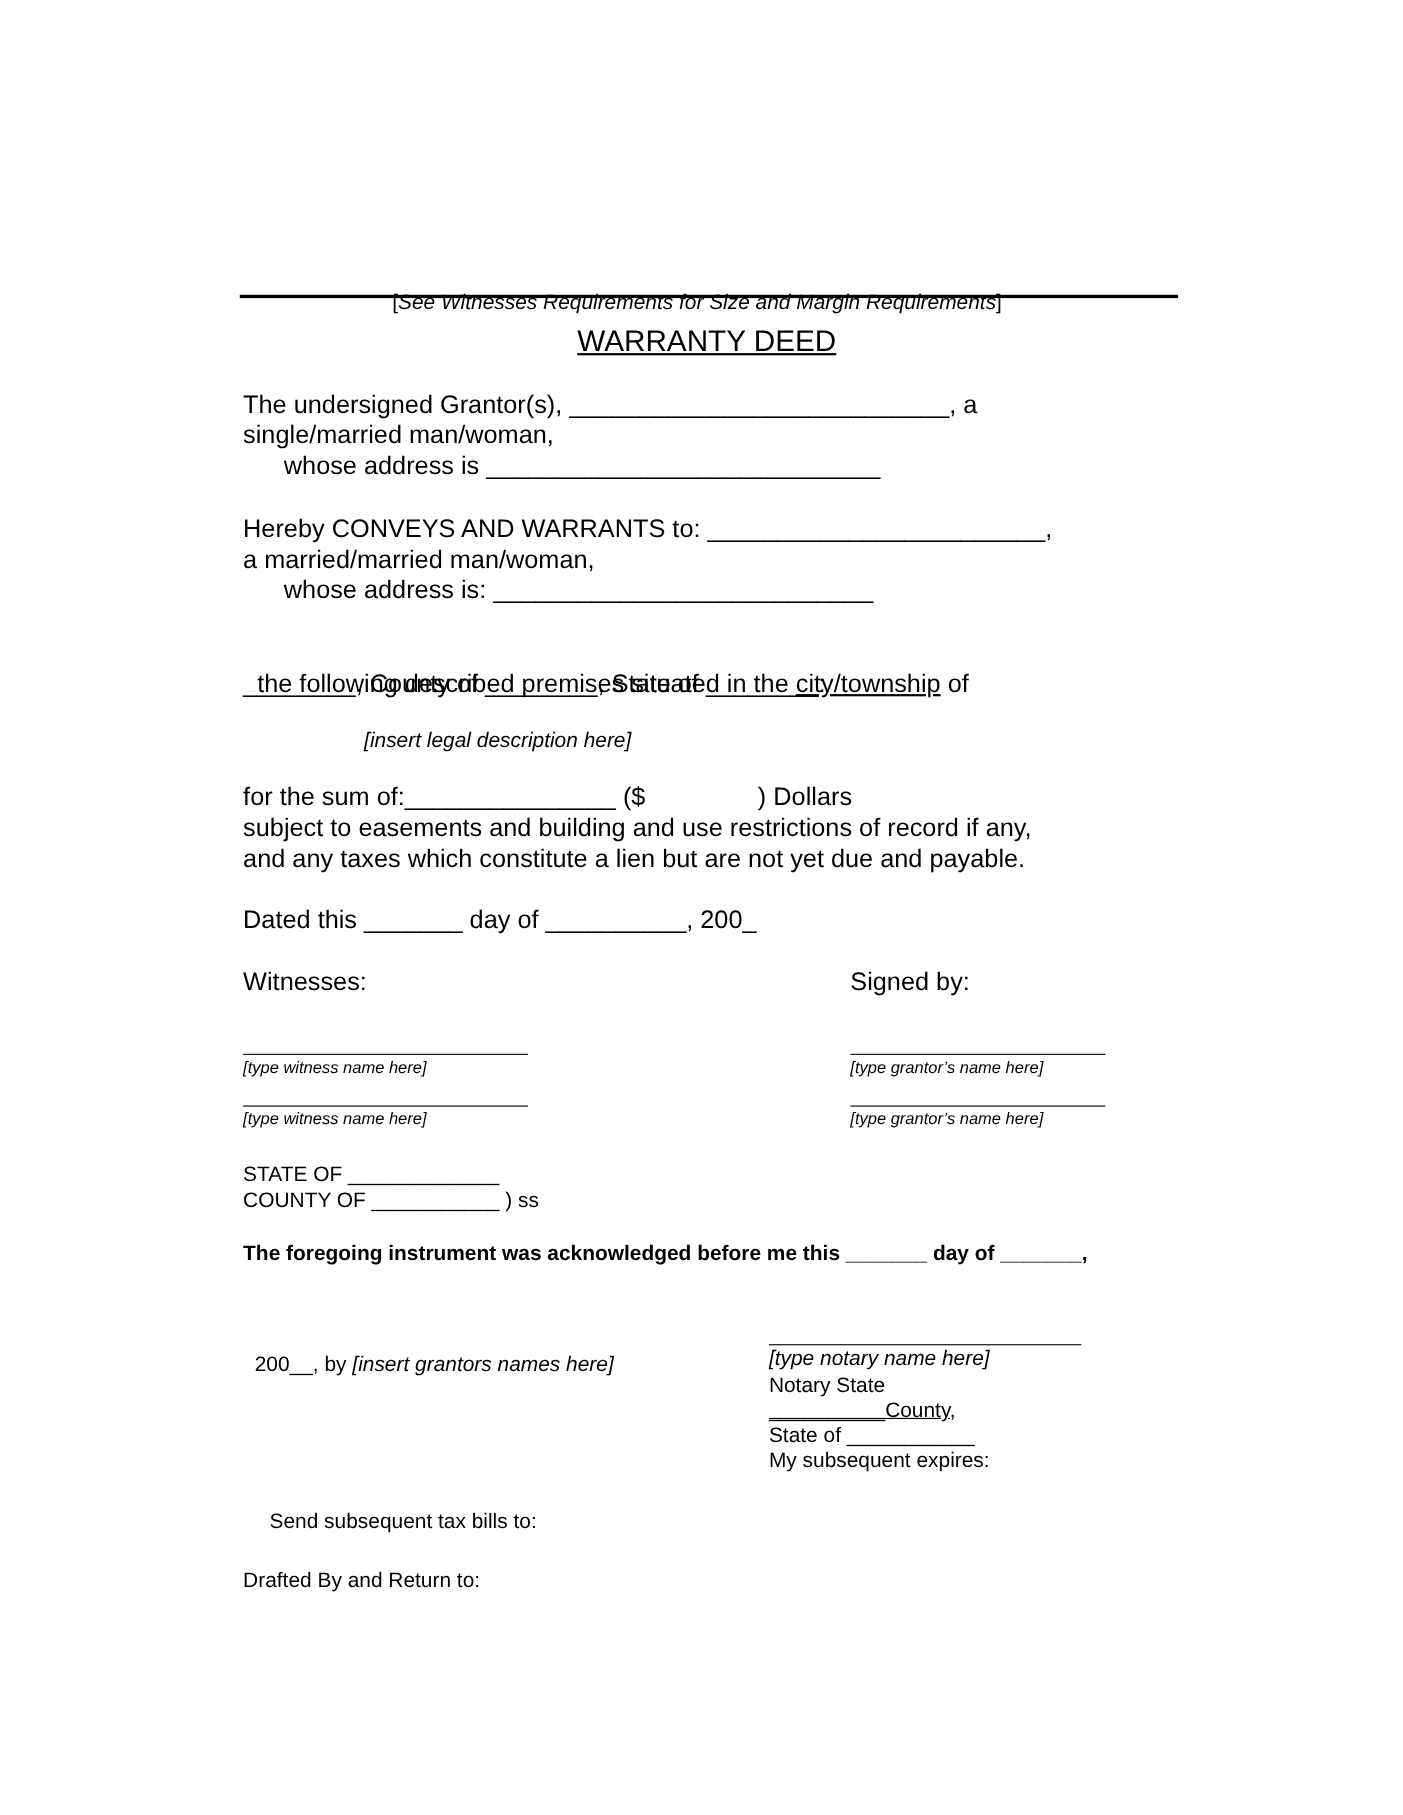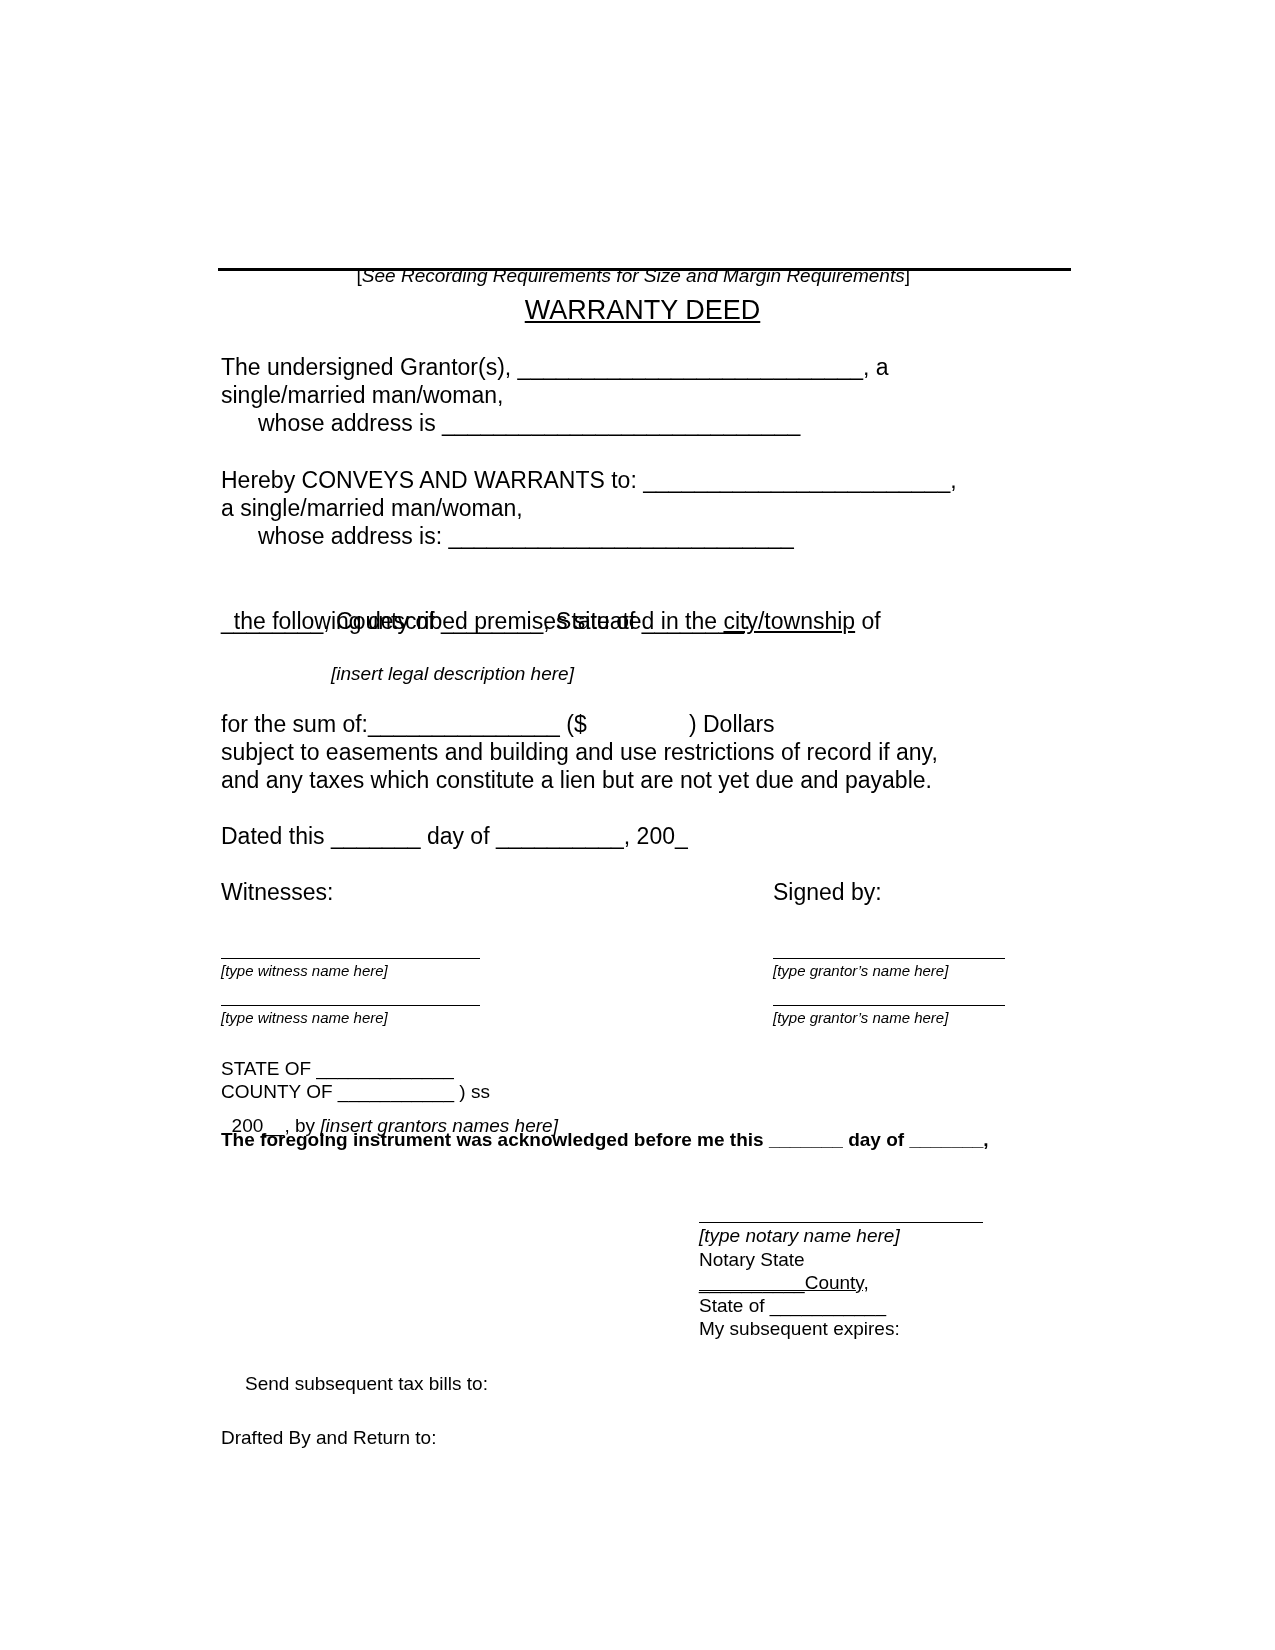--- a/index.html
+++ b/index.html
@@ -11,32 +11,32 @@
   .f15 { font-size: 15px; line-height: 18px; }
   .it { font-style: italic; }
   .u { text-decoration: underline; }
   .rule { position: absolute; height: 0; border-top: 1.5px solid #000; }
   .thick { border-top: 3px solid #000; }
 </style>
 </head>
 <body>
 
 <div class="abs f19" style="left:346px; top:241px;">
-  <span>[</span><span class="it">See Recording Requirements for Size and Margin Requirements</span><span>]</span>
+  <span>[</span><span class="it">See Witnesses Requirements for Size and Margin Requirements</span><span>]</span>
 </div>
 <div class="rule thick" style="left:218px; top:268px; width:853px;"></div>
 
 <div class="abs u" style="left:0; width:1285px; text-align:center; top:294px; font-size:27px; line-height:32px;">WARRANTY DEED</div>
 
 <div class="abs f24" style="left:221px; top:353px;">The undersigned Grantor(s), ___________________________, a</div>
 <div class="abs f24" style="left:221px; top:381px;">single/married man/woman,</div>
 <div class="abs f24" style="left:258px; top:409px;">whose address is ____________________________</div>
 
 <div class="abs f24" style="left:221px; top:466px;">Hereby CONVEYS AND WARRANTS to: ________________________,</div>
-<div class="abs f24" style="left:221px; top:494px;">a single/married man/woman,</div>
+<div class="abs f24" style="left:221px; top:494px;">a married/married man/woman,</div>
 <div class="abs f24" style="left:258px; top:522px;">whose address is: ___________________________</div>
 
 <div class="abs f24" style="left:221px; top:579px;">
   <span>the following described premises situated in the </span><span class="u">city/township</span><span> of</span>
 </div>
 <div class="abs f24" style="left:221px; top:607px;">________, County of ________, State of ________:</div>
 <div class="abs f19 it" style="left:331px; top:662px;">[insert legal description here]</div>
 
 <div class="abs f24" style="left:221px; top:710px;">for the sum of:_______________ ($                ) Dollars</div>
 <div class="abs f24" style="left:221px; top:738px;">subject to easements and building and use restrictions of record if any,</div>
@@ -54,21 +54,21 @@
 
 <div class="rule" style="left:221px; top:1005px; width:259px;"></div>
 <div class="abs f15 it" style="left:221px; top:1009px;">[type witness name here]</div>
 <div class="rule" style="left:773px; top:1005px; width:232px;"></div>
 <div class="abs f15 it" style="left:773px; top:1009px;">[type grantor’s name here]</div>
 
 <div class="abs f19" style="left:221px; top:1057px;">STATE OF _____________</div>
 <div class="abs f19" style="left:221px; top:1080px;">COUNTY OF ___________ ) ss</div>
 
 <div class="abs f19" style="left:221px; top:1128px;font-weight:bold;">The foregoing instrument was acknowledged before me this _______ day of _______,</div>
-<div class="abs f19" style="left:221px; top:1091px;text-align:right;">
+<div class="abs f19" style="left:221px; top:1206px;text-align:right;">
   <span>200__, by </span><span class="it">[insert grantors names here]</span>
 </div>
 
 <div class="rule" style="left:699px; top:1222px; width:284px;"></div>
 <div class="abs f19 it" style="left:699px; top:1224px;">[type notary name here]</div>
 <div class="abs f19" style="left:699px; top:1248px;">Notary State</div>
 <div class="abs f19" style="left:699px; top:1271px;text-decoration:underline;">__________County,</div>
 <div class="abs f19" style="left:699px; top:1294px;">State of ___________</div>
 <div class="abs f19" style="left:699px; top:1317px;">My subsequent expires:</div>
 

